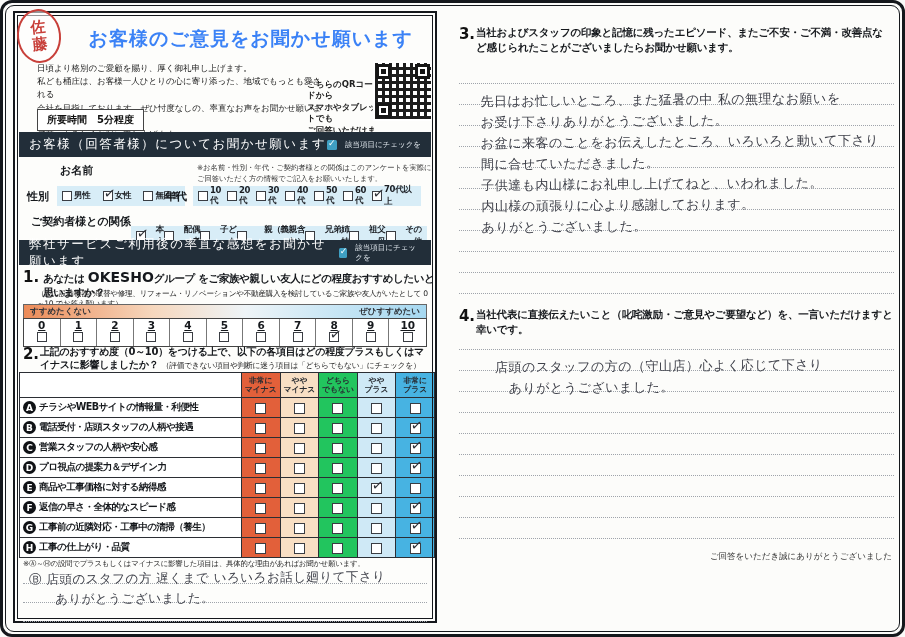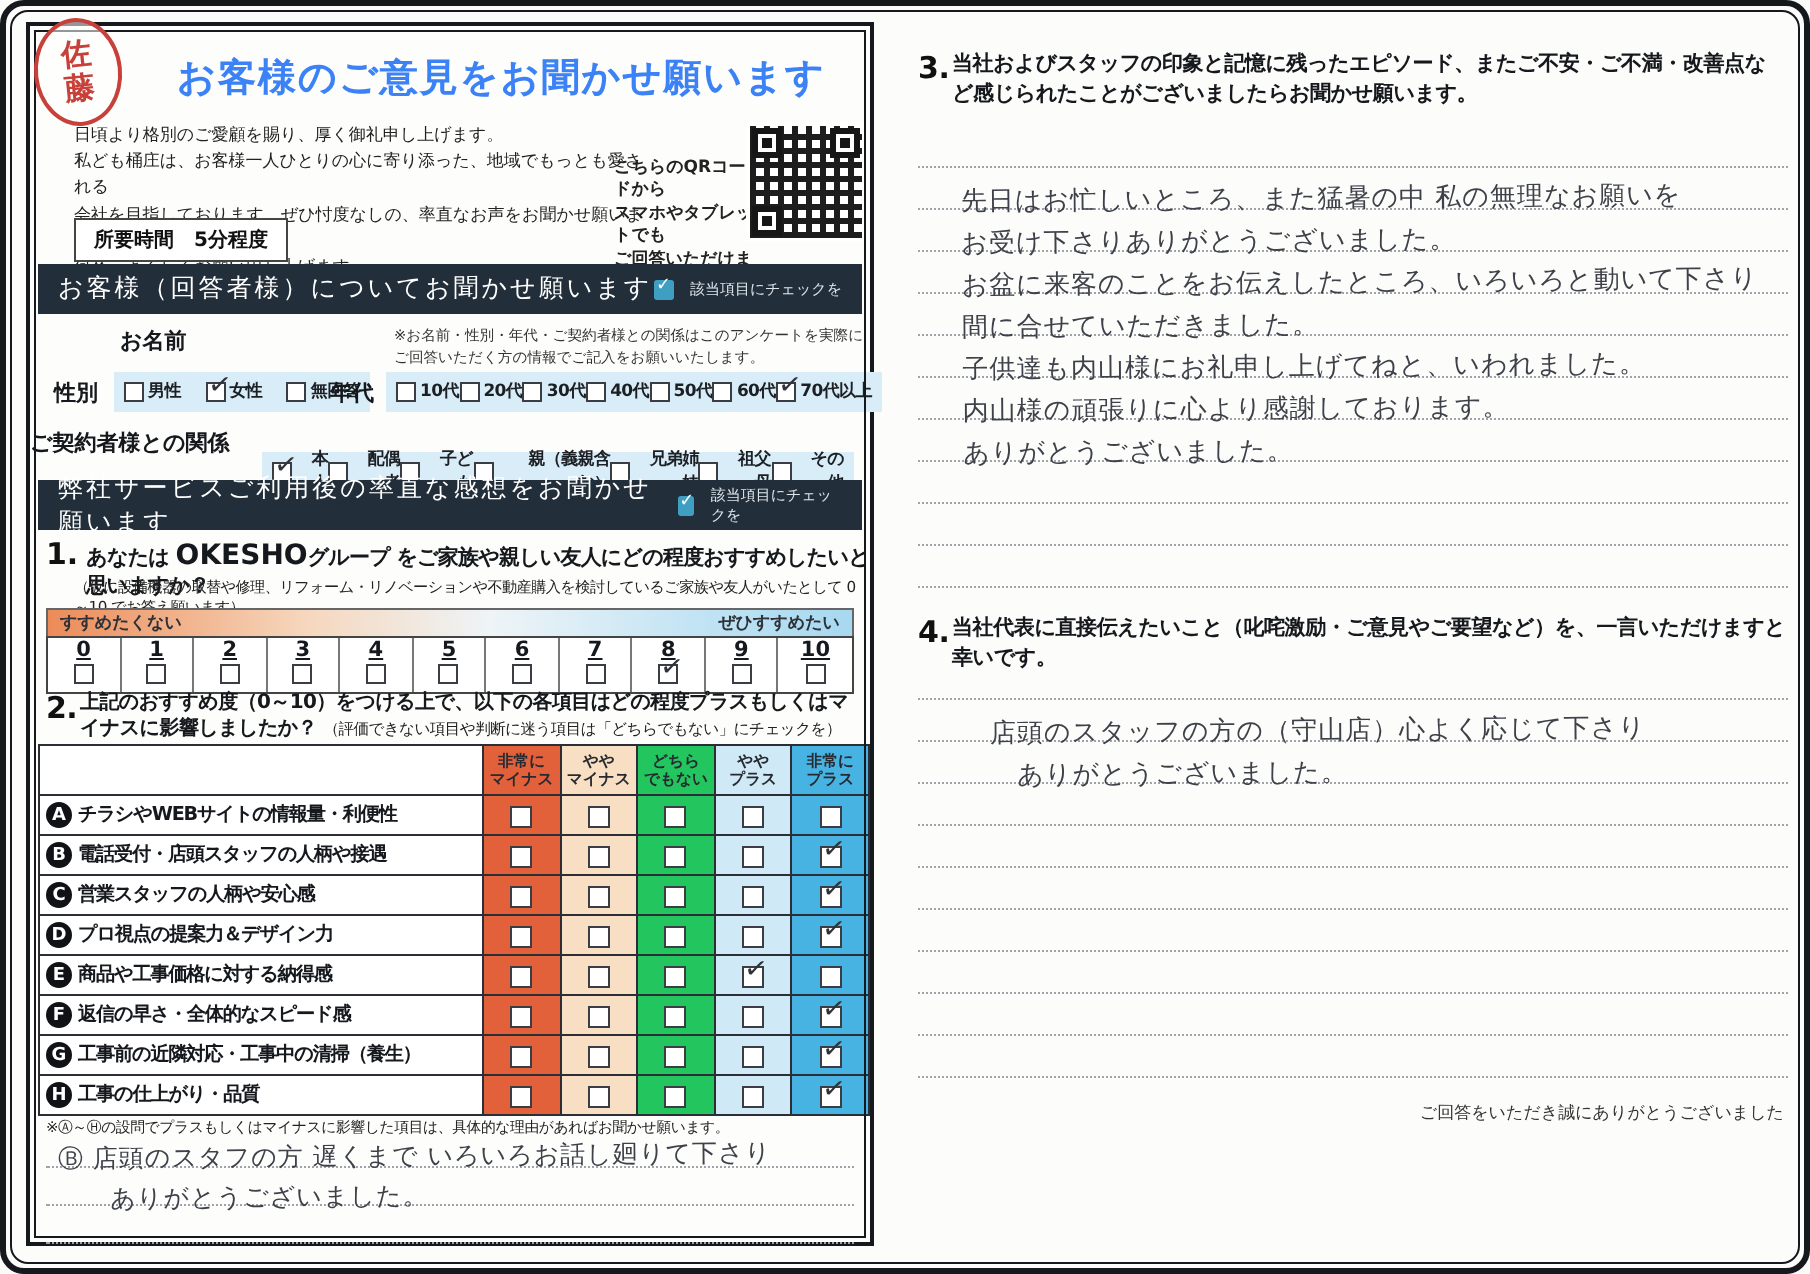--- a/index.html
+++ b/index.html
@@ -148,21 +148,21 @@
       <label class="opt checked">
             <span class="cb"></span>
             <span class="ol">女性</span>
           </label>
       <label class="opt">
             <span class="cb"></span>
             <span class="ol">無回答</span>
           </label>
     </div>
     <div class="flabel" style="left:150px; top:176px;">年代</div>
-    <div class="band" style="left:178px; top:173px; width:248px;">
+    <div class="band" style="left:178px; top:173px; width:228px;">
       <label class="opt">
             <span class="cb"></span>
             <span class="ol">10代</span>
           </label>
       <label class="opt">
             <span class="cb"></span>
             <span class="ol">20代</span>
           </label>
       <label class="opt">
             <span class="cb"></span>
@@ -179,21 +179,21 @@
       <label class="opt">
             <span class="cb"></span>
             <span class="ol">60代</span>
           </label>
       <label class="opt checked">
             <span class="cb"></span>
             <span class="ol">70代以上</span>
           </label>
     </div>
 
-    <div class="flabel" style="left:0; top:201px;">ご契約者様との関係</div>
+    <div class="flabel" style="left:16px; top:201px;">ご契約者様との関係</div>
     <div class="band" style="left:116px; top:213px; width:296px;text-align:right;">
       <label class="opt checked">
             <span class="cb"></span>
             <span class="ol">本人</span>
           </label>
       <label class="opt">
             <span class="cb"></span>
             <span class="ol">配偶者</span>
           </label>
       <label class="opt">

